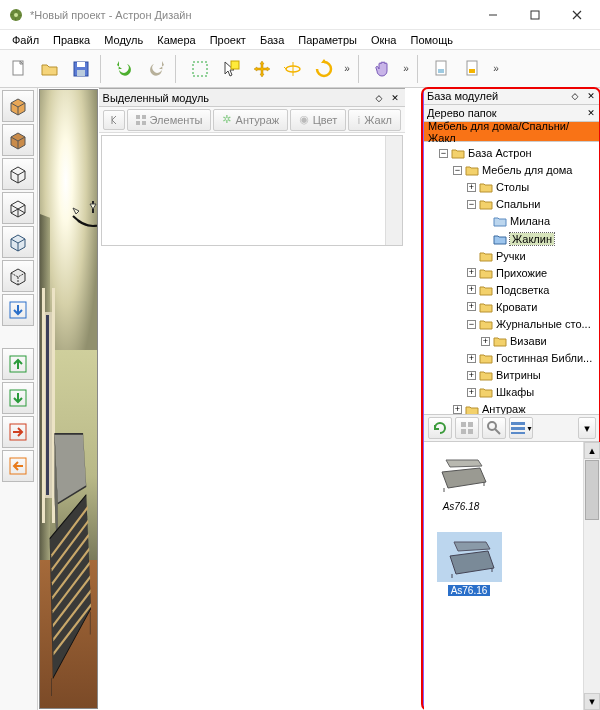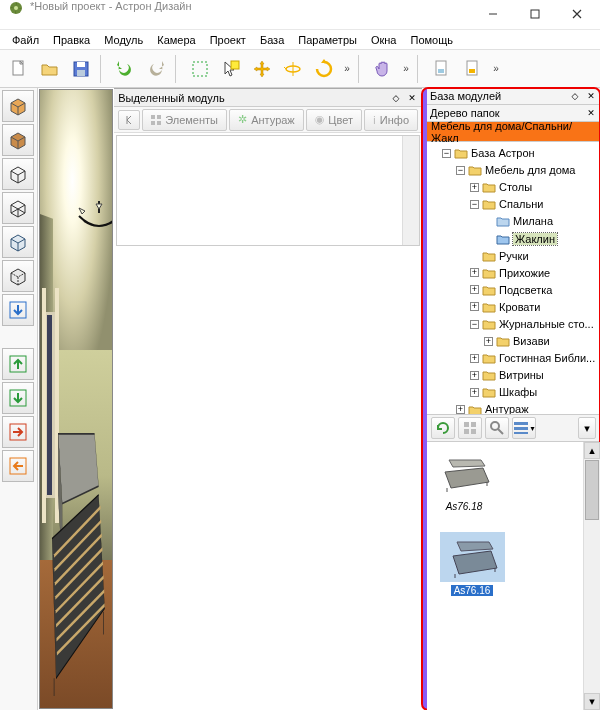--- a/index.html
+++ b/index.html
@@ -1,19 +1,19 @@
 <!DOCTYPE html>
 <html><head>
 <meta charset="utf-8">
 <style>
 * { box-sizing: border-box; margin: 0; padding: 0; font-family: Tahoma, Arial, sans-serif; font-size: 11px; }
 body { background: #fff; width: 600px; height: 710px; overflow: hidden; position: relative; }
 
 
-.titlebar { height: 30px; display: flex; align-items: flex-start; padding: 0 2px 0 8px; background: #fff; border-bottom: 1px solid #e8e8e8; }
+.titlebar { height: 30px; display: flex; align-items: center; padding: 0 2px 0 8px; background: #fff; border-bottom: 1px solid #e8e8e8; }
 .titlebar .app-icon { width: 16px; height: 16px; margin-right: 6px; }
 .titlebar .title-text { flex: 1; color: #888; }
 .win-btn { width: 42px; height: 28px; display: flex; align-items: center; justify-content: center; }
 .win-btn svg { width: 10px; height: 10px; }
 
 
 .menubar { height: 20px; display: flex; align-items: center; padding: 0 6px; gap: 2px; border-bottom: 1px solid #e0e0e0; }
 .menubar span { padding: 2px 6px; cursor: default; }
 
 
@@ -47,21 +47,21 @@
 .panel-hdr { height: 18px; background: #f0f0f0; border-bottom: 1px solid #ccc; display:flex; align-items:center; padding: 0 4px; font-size:11px;}
 .panel-hdr .spacer { flex:1; }
 .pin { width:12px; height:12px; margin-left:4px; display:flex; align-items:center; justify-content:center; font-size:9px;}
 .tabs-row { height:26px; display:flex; align-items:center; gap:2px; padding:2px 4px; background:#f8f8f8; border-bottom:1px solid #ddd;}
 .tab-btn { height:20px; padding:10px 8px; background:linear-gradient(#fdfdfd,#ebebeb); border:1px solid #ccc; border-radius:2px; display:flex; align-items:center; gap:4px; color:#888;}
 .tab-btn.sq { width:22px; padding:0; justify-content:center;}
 .sel-body { flex:1; background:#fff; border:1px solid #ccc; margin:2px; position:relative;}
 .sel-scroll { position:absolute; right:0; top:0; bottom:0; width:17px; background:#f0f0f0; border-left:1px solid #ddd;}
 
 
-.right-col { width: 178px; display:flex; flex-direction:column; border-left:5px solid #8b5cf6; outline: 2px solid #e00; outline-offset: -1px; border-radius: 6px; }
+.right-col { width: 178px; display:flex; flex-direction:column; border-left:2px solid #8b5cf6; outline: 2px solid #e00; outline-offset: -1px; border-radius: 6px; margin-left: 17px; }
 .rtitle { height:17px; background:#f4f4f4; border-bottom:1px solid #ccc; display:flex; align-items:center; padding:0 3px;}
 .rtitle .spacer{flex:1;}
 .breadcrumb { height:20px; border-bottom:1px solid #ccc; background:#f97316; display:flex; align-items:center; padding:0 4px;}
 .tree { flex: 1; overflow:auto; padding: 2px 13px; background:#fff; max-height: 290px;}
 .tree ul { list-style:none; padding-left: 14px; }
 .tree > ul { padding-left: 2px; }
 .tree li { white-space:nowrap; line-height: 16px; position:relative;}
 .tog { display:inline-block; width:9px; height:9px; border:1px solid #888; text-align:center; line-height:7px; font-size:9px; margin-right:3px; background:#fff; vertical-align:middle;}
 .tog.blank { border:none; }
 .fico { display:inline-block; width:14px; height:12px; vertical-align:middle; margin-right:3px;}
@@ -339,21 +339,21 @@
         <div class="tab-btn">
             <span style="color:#8c8">✲</span>
             <span>Антураж</span>
           </div>
         <div class="tab-btn">
             <span style="color:#bbb">◉</span>
             <span>Цвет</span>
           </div>
         <div class="tab-btn">
             <span style="color:#bbb">ℹ</span>
-            <span>Инфо</span>
+            <span>Жакл</span>
           </div>
       </div>
       <div class="sel-body">
         <div class="sel-scroll"></div>
       </div>
     </div>
   </div>
 
   <div class="right-col">
     <div class="rtitle">

